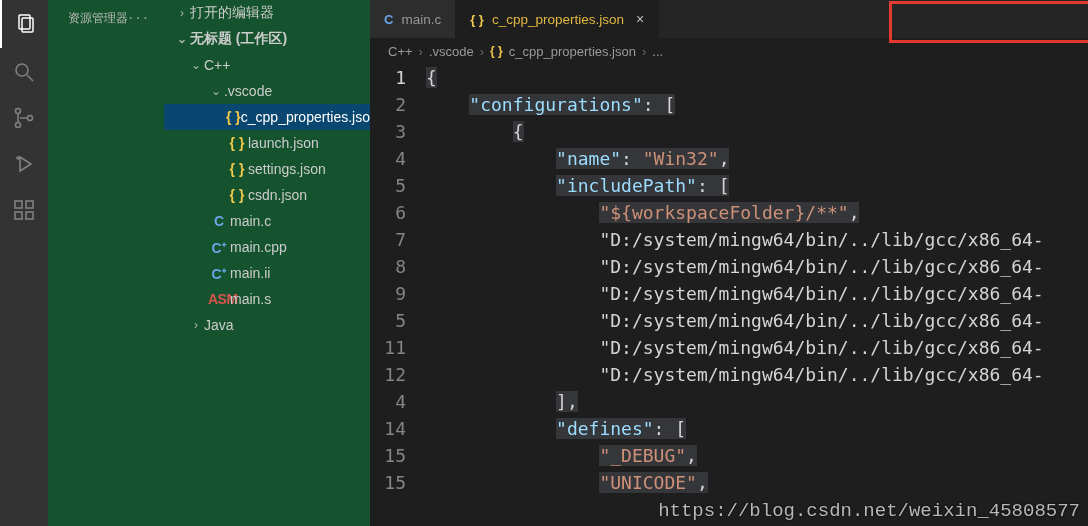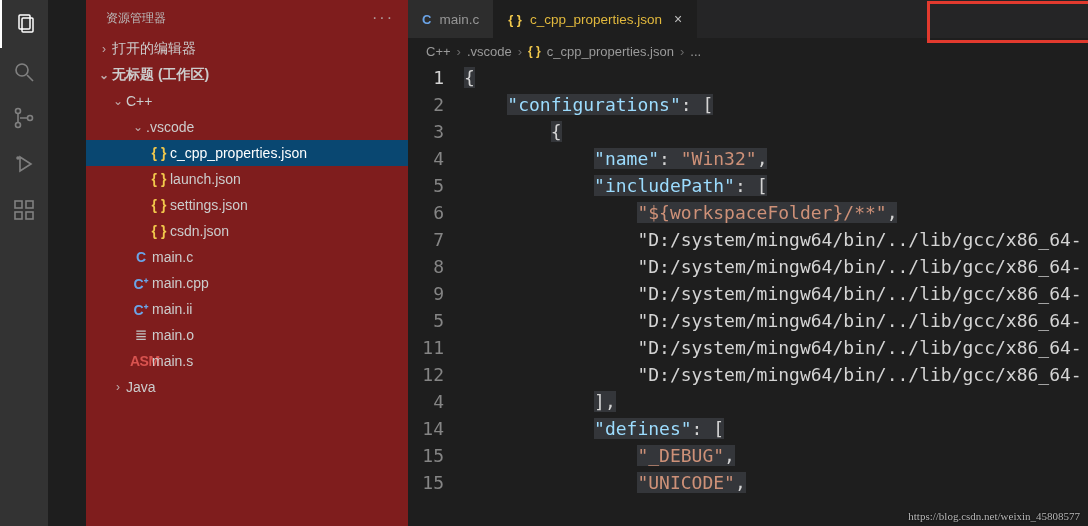--- a/index.html
+++ b/index.html
@@ -15,21 +15,21 @@
   .activity-bar {
     width: 48px; background: #333333;
     display: flex; flex-direction: column; align-items: center;
     padding-top: 8px; gap: 18px;
   }
   .activity-icon { width: 28px; height: 28px; display:flex; align-items:center; justify-content:center; opacity:.55; }
   .activity-icon.active { opacity: 1; border-left: 2px solid #fff; padding-left:0; width:48px; height:48px; margin-top:-8px; margin-bottom:-8px;}
   .activity-icon svg { width: 24px; height: 24px; }
 
   
-  .sidebar { width: 322px; background: #7f1d1d; display:flex; flex-direction:column;margin-left:38px; }
+  .sidebar { width: 322px; background: #14532d; display:flex; flex-direction:row; }
   .sidebar-header {
     height: 36px; display:flex; align-items:center; justify-content:space-between;
     padding: 0 14px 0 20px; font-size: 12px; color: #bbbbbb;
   }
   .dots { letter-spacing: 2px; font-size: 16px; opacity:.8; }
   .tree { flex:1; overflow:hidden; }
   .tree-row {
     height: 26px; display:flex; align-items:center;
     padding-left: 6px; color: #cccccc; font-size: 14px;
     white-space: nowrap;
@@ -78,21 +78,21 @@
   .gutter .gline { height: 27px; }
   .gline.cur { color:#d4d4d4; }
   .codebody { flex:1; white-space:pre; color:#d4d4d4; position:relative;}
   .cl { height:27px; }
   .tok-brace, .tok-punc { color:#d4d4d4; }
   .tok-key { color:#9cdcfe; }
   .tok-str { color:#ce9178; }
   .hl { background: rgba(130,140,160,0.22); }
   .watermark {
     position:absolute; right: 8px; bottom: 4px; color:#b8b8b8;
-    font-size: 11px; font-family: Liberation Serif, serif;
+    font-size: 19px; font-family: Liberation Mono, monospace;
     text-shadow: 0 0 2px #000;
   }
 </style>
 </head>
 <body>
 
 <div class="activity-bar">
   <div class="activity-icon active">
     <svg viewBox="0 0 24 24" fill="none" stroke="#fff" stroke-width="1.5">
         <rect x="6" y="3" width="11" height="14" rx="1"></rect>
@@ -174,24 +174,20 @@
         <span class="ficon c-ico">C</span>
         <span>main.c</span>
       </div>
     <div class="tree-row ind3">
         <span class="ficon cpp-ico">C⁺</span>
         <span>main.cpp</span>
       </div>
     <div class="tree-row ind3">
         <span class="ficon cpp-ico">C⁺</span>
         <span>main.ii</span>
-      </div>
-    <div class="tree-row ind3">
-        <span class="ficon lines-ico"></span>
-        <span>main.o</span>
       </div>
     <div class="tree-row ind3">
         <span class="ficon asm-ico"></span>
         <span>main.s</span>
       </div>
 
     <div class="tree-row ind2">
         <span class="chev">›</span>
         <span>Java</span>
       </div>

